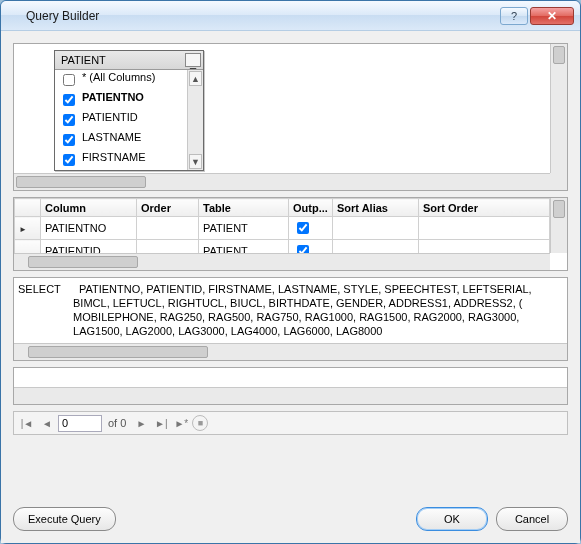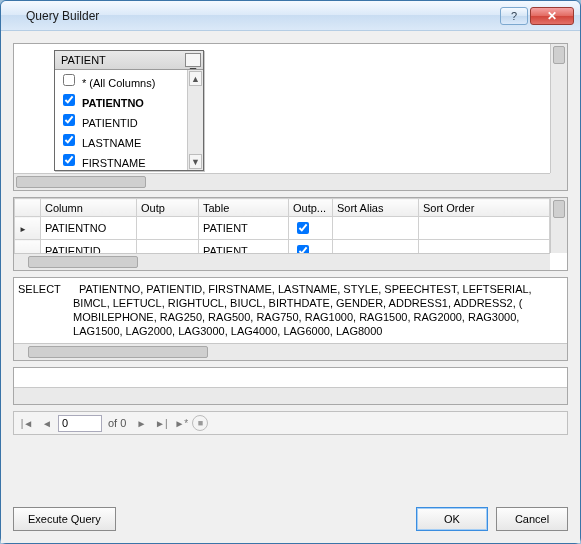--- a/index.html
+++ b/index.html
@@ -93,21 +93,21 @@
     font-size: 11px;
   }
   .tb-header span { flex:1; }
   .tb-min {
     width: 16px; height: 14px; border:1px solid #888;
     background:#f5f5f5; display:flex; justify-content:center; align-items:flex-end;
     font-size:11px; line-height:6px;
   }
   .tb-list { position: relative; }
   .tb-row {
-    display: flex; align-items: flex-end; gap: 4px;
+    display: flex; align-items: flex-start; gap: 4px;
     padding: 1px 4px;
     font-size: 11px;
   }
   .tb-row input[type=checkbox]{ width:12px; height:12px;}
   .tb-row.bold { font-weight: bold; }
   .tb-list-sb {
     position:absolute; right:0; top:0; bottom:0; width:16px;
     background:#eaeaea; border-left:1px solid #c8c8c8;
     display:flex; flex-direction:column; justify-content:space-between;
   }
@@ -125,21 +125,21 @@
   .grid-table th, .grid-table td {
     border: 1px solid #d0d0d0;
     padding: 2px 4px;
     text-align: left;
     font-size: 11px;
     height: 18px;
     overflow: hidden; white-space: nowrap;
   }
   .grid-table th {
     background: linear-gradient(#fdfdfd,#eee);
-    font-weight: normal;
+    font-weight: bold;
   }
   .grid-rowhdr { width: 28px; background: linear-gradient(#fdfdfd,#eee); }
   .grid-rowhdr.sel::before { content:"►"; font-size:8px; color:#333; }
   .gcell-center { text-align:center; }
   .outchk { width:12px; height:12px;}
   .grid-sv { position:absolute; right:0; top:0; bottom:17px; width:17px; background:#eaeaea;border-left:1px solid #c8c8c8;}
   .grid-sh { position:absolute; left:0; right:17px; bottom:0; height:17px; background:#eaeaea;border-top:1px solid #c8c8c8;}
   .grid-sh .scroll-thumb-h { width:110px; left:14px; }
 
   
@@ -194,21 +194,21 @@
   .button-row {
     position:absolute;
     left:12px; right:12px; bottom:12px;
     display:flex;
     align-items:center;
   }
   .btn {
     height:24px; padding:0 14px;
     border:1px solid #8a8a8a;
     background:linear-gradient(#fdfdfd,#e7e7e7);
-    border-radius:0;
+    border-radius:11px;
     font-size:11px;
     display:flex; align-items:center; justify-content:center;
     min-width:72px;
   }
   .btn.default {
     border:1px solid #3a8de0;
     box-shadow:0 0 0 1px #a3cdf5 inset;
   }
   .spacer { flex:1; }
 
@@ -285,21 +285,21 @@
             <col class="c-alias">
             <col class="c-table">
             <col class="c-out">
             <col class="c-stype">
             <col class="c-sorder">
         </colgroup>
         <tbody>
             <tr>
           <th class="grid-rowhdr"></th>
           <th>Column</th>
-          <th>Outp</th>
+          <th>Order</th>
           <th>Table</th>
           <th>Outp...</th>
           <th>Sort Alias</th>
           <th>Sort Order</th>
         </tr>
         <tr>
           <th class="grid-rowhdr sel"></th>
           <td>PATIENTNO</td>
           <td></td>
           <td>PATIENT</td>

